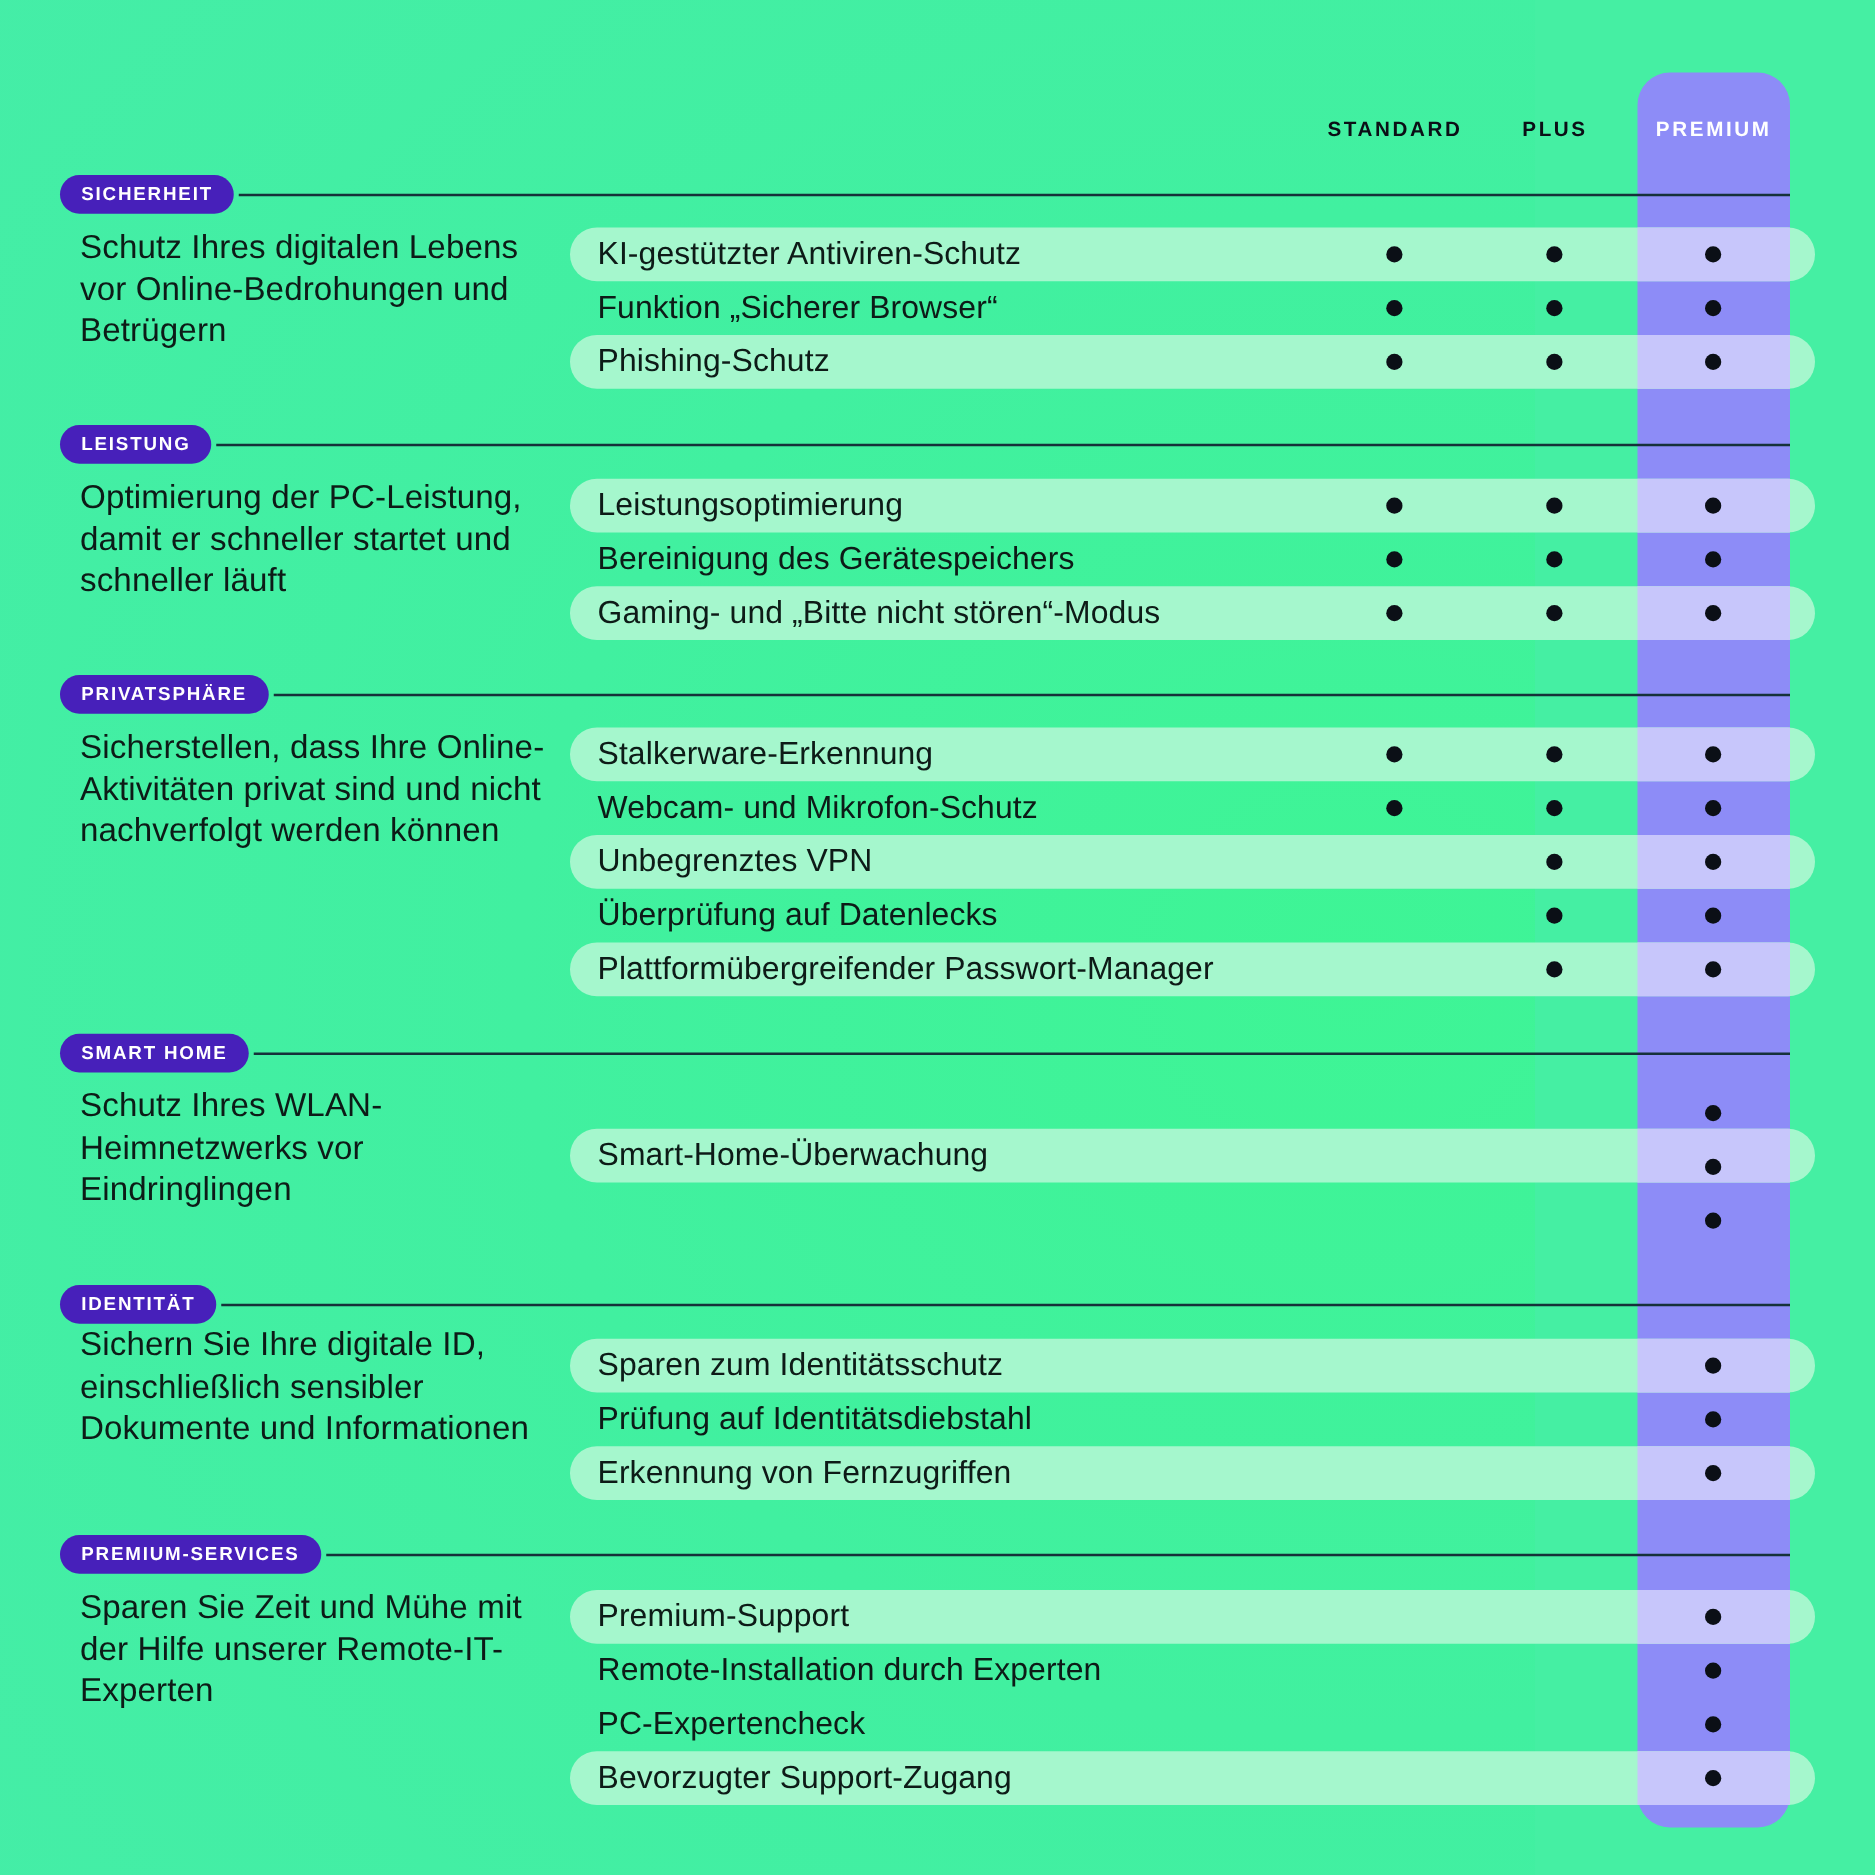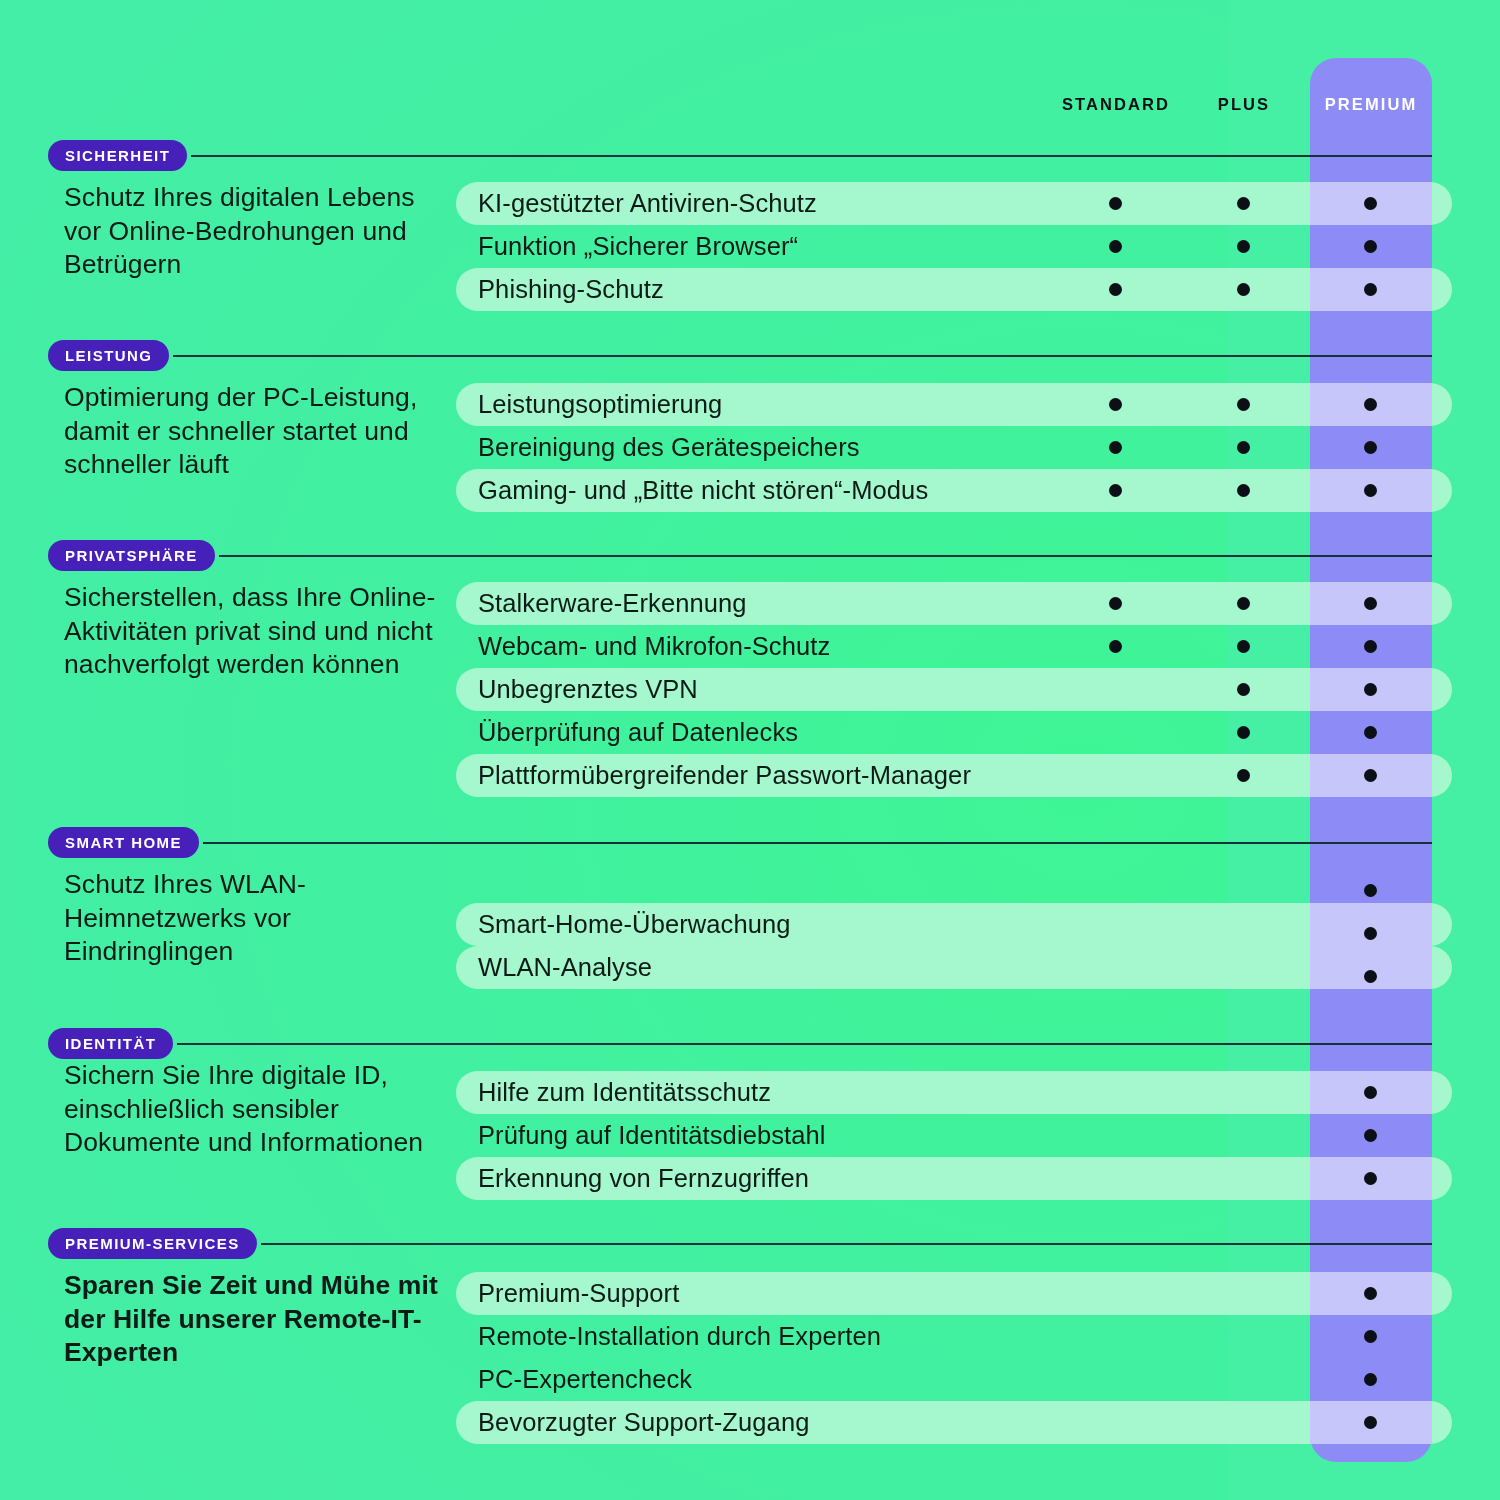--- a/index.html
+++ b/index.html
@@ -220,48 +220,44 @@
       </div>
       <div class="section" style="top: 0px;">
         <div class="badge" style="top: 827px; text-align: right;">SMART HOME</div>
         <div class="rule" style="top: 842px; left: 203px; width: 1229px;"></div>
         <div class="blurb" style="top: 868px;">Schutz Ihres WLAN-Heimnetzwerks vor Eindringlingen</div>
         <div class="rows" style="top: 903px;">
           <div class="row alt">
             <div class="prem-tint"></div>
             <div class="row-label">Smart-Home-Überwachung</div>
           </div>
-          <div class="row alt">
-            <div class="prem-tint"></div>
-            <div class="row-label">WLAN-Analyse</div>
-          </div>
         </div>
       </div>
       <div class="section" style="top: 0px;">
         <div class="badge" style="top: 1028px;">IDENTITÄT</div>
         <div class="rule" style="top: 1043px; left: 177px; width: 1255px;"></div>
         <div class="blurb" style="top: 1059px;">Sichern Sie Ihre digitale ID, einschließlich sensibler Dokumente und Informationen</div>
         <div class="rows" style="top: 1071px;">
           <div class="row alt">
             <div class="prem-tint"></div>
-            <div class="row-label">Hilfe zum Identitätsschutz</div>
+            <div class="row-label">Sparen zum Identitätsschutz</div>
           </div>
           <div class="row">
             <div class="row-label">Prüfung auf Identitätsdiebstahl</div>
           </div>
           <div class="row alt">
             <div class="prem-tint"></div>
             <div class="row-label">Erkennung von Fernzugriffen</div>
           </div>
         </div>
       </div>
       <div class="section" style="top: 0px;">
         <div class="badge" style="top: 1228px;">PREMIUM-SERVICES</div>
         <div class="rule" style="top: 1243px; left: 261px; width: 1171px;"></div>
-        <div class="blurb" style="top: 1269px; font-weight: bold;">Sparen Sie Zeit und Mühe mit der Hilfe unserer Remote-IT-Experten</div>
+        <div class="blurb" style="top: 1269px;">Sparen Sie Zeit und Mühe mit der Hilfe unserer Remote-IT-Experten</div>
         <div class="rows" style="top: 1272px;">
           <div class="row alt">
             <div class="prem-tint"></div>
             <div class="row-label">Premium-Support</div>
           </div>
           <div class="row">
             <div class="row-label">Remote-Installation durch Experten</div>
           </div>
           <div class="row">
             <div class="row-label">PC-Expertencheck</div>

